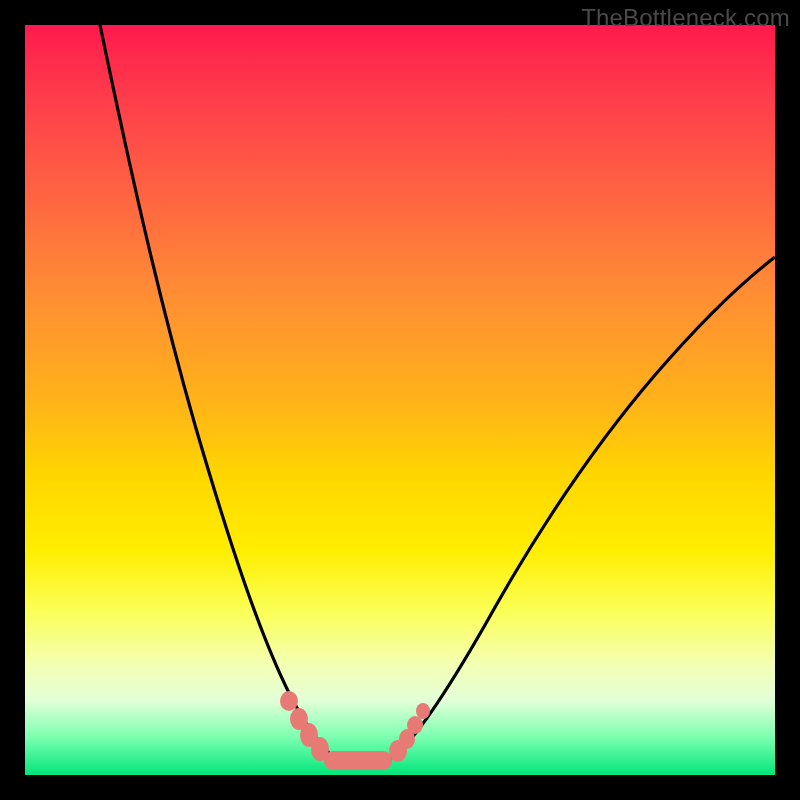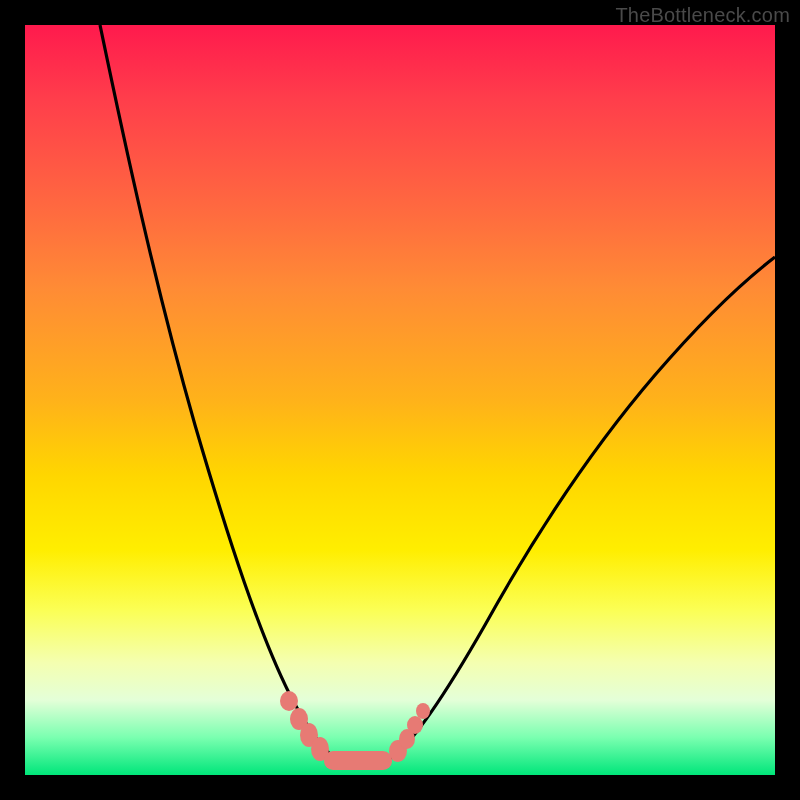--- a/index.html
+++ b/index.html
@@ -29,21 +29,21 @@
       #f4ffb0 85%,
       #e4ffd8 90%,
       #7affb0 95%,
       #00e67a 100%);
   }
   .watermark {
     position: absolute;
     top: 4px;
     right: 10px;
     color: #4a4a4a;
-    font-size: 20px;
+    font-size: 24px;
     font-weight: 500;
     z-index: 10;
     letter-spacing: 0.2px;
   }
   svg.curve {
     position: absolute;
     left: 0;
     top: 0;
     width: 750px;
     height: 750px;

